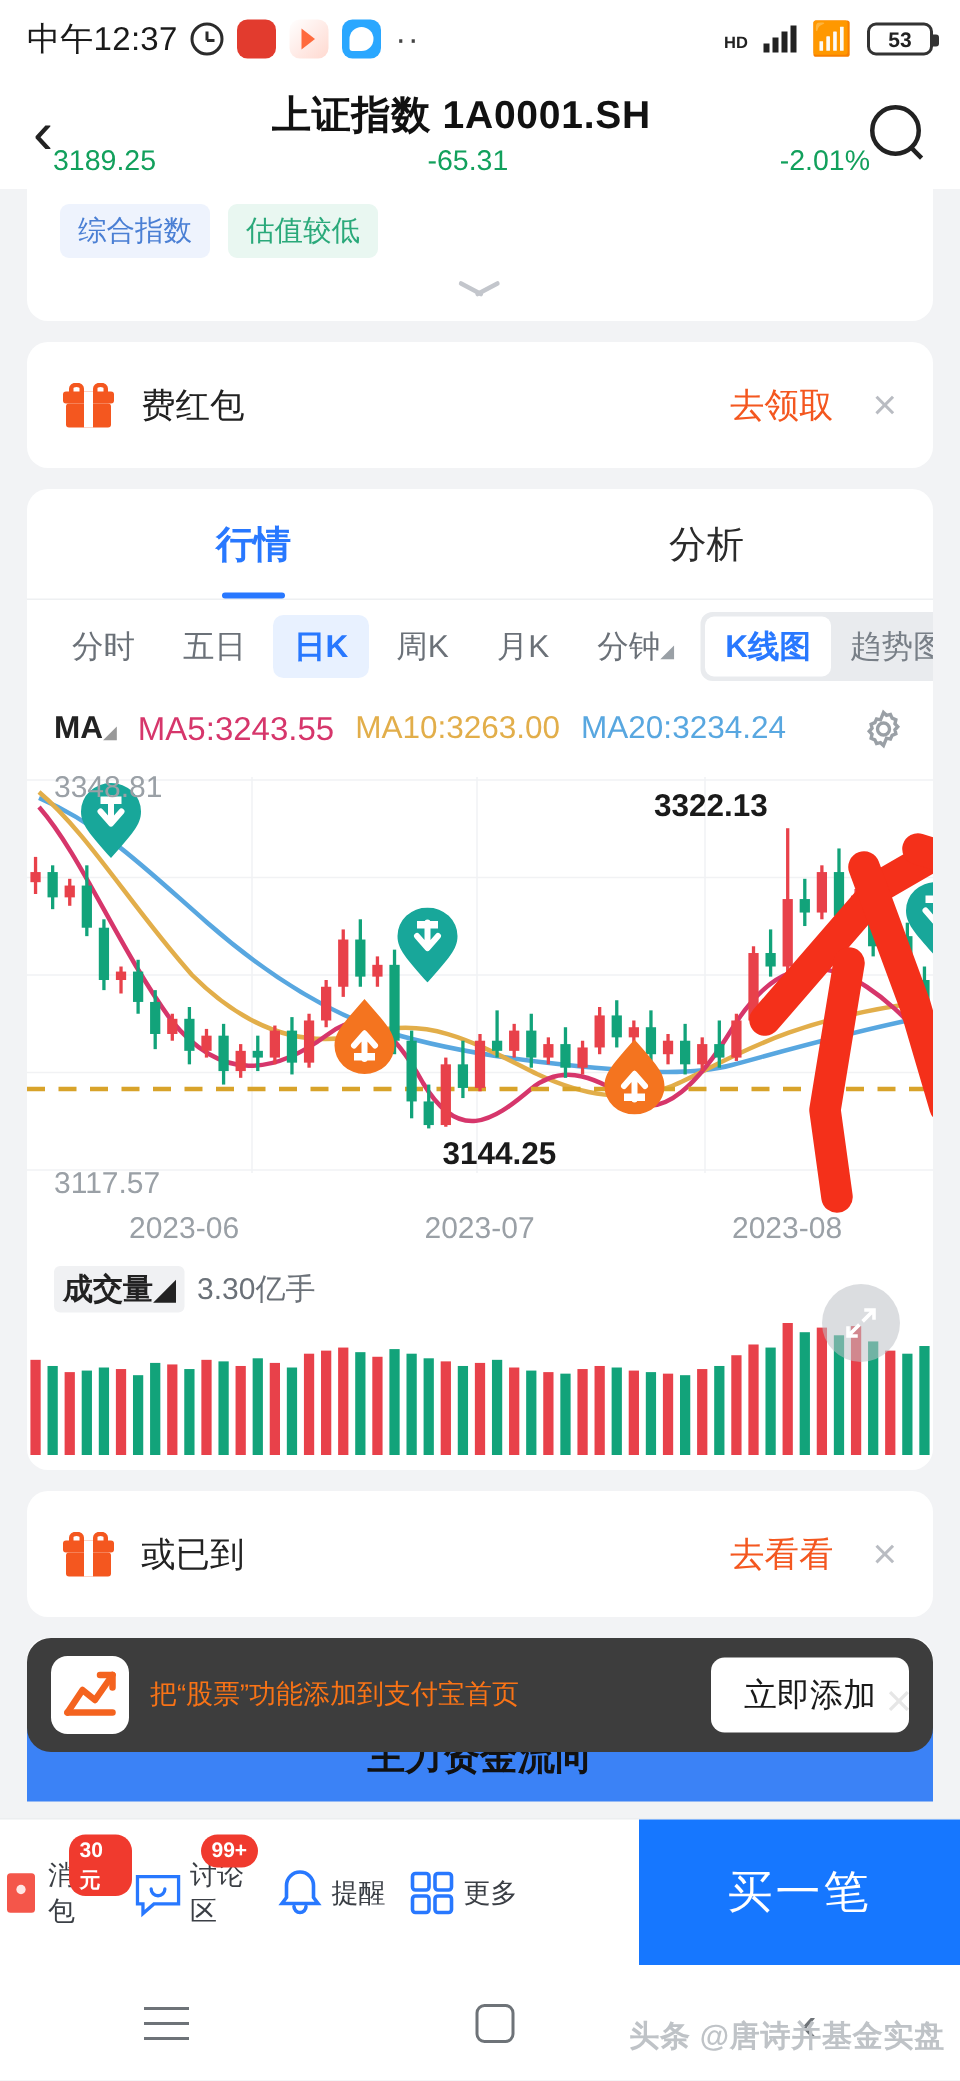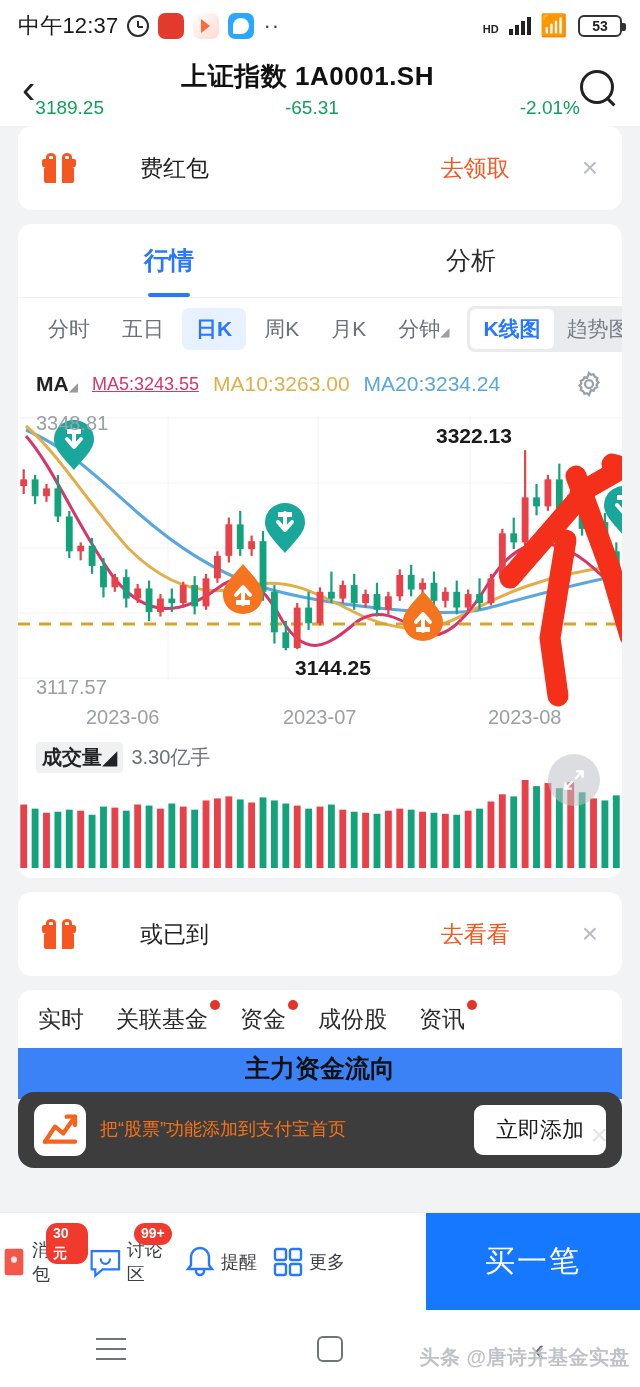--- a/index.html
+++ b/index.html
@@ -61,21 +61,21 @@
   .tag { font-size:19px; padding:5px 12px; border-radius:6px; }
   .tag.blue { color:#4a7fd4; background:#eef3fd; }
   .tag.green { color:#2aa97a; background:#e9f7f1; }
   .chev-row { height:42px; display:flex; align-items:center; justify-content:center; }
   .chev { width:26px;height:14px; position:relative; }
   .chev::before,.chev::after{content:"";position:absolute;width:18px;height:3px;background:#c3c6cc;top:5px;border-radius:2px;}
   .chev::before{left:-2px;transform:rotate(28deg);}
   .chev::after{left:9px;transform:rotate(-28deg);}
 
   
-  .promo { display:flex; align-items:center; height:84px; padding:0 24px;gap:46px; }
+  .promo { display:flex; align-items:center; height:84px; padding:0 24px; }
   .gift { width:34px; height:30px; position:relative; flex:none; }
   .gift .lid { position:absolute; top:6px; left:0; width:34px; height:8px; background:#f4571f; border-radius:2px;}
   .gift .body{ position:absolute; top:14px; left:2px; width:30px; height:16px; background:#f4571f; border-radius:2px;}
   .gift .band{ position:absolute; top:6px; left:14px; width:6px; height:24px; background:#fff; }
   .gift .bowl{ position:absolute; top:0; left:4px; width:10px; height:8px; border:3px solid #f4571f; border-radius:50% 50% 0 0; border-bottom:0;}
   .gift .bowr{ position:absolute; top:0; left:20px; width:10px; height:8px; border:3px solid #f4571f; border-radius:50% 50% 0 0; border-bottom:0;}
   .promo-text { font-size:23px; color:#222; margin-left:18px; }
   .promo-cta { margin-left:auto; font-size:23px; color:#f4571f; cursor:pointer;text-align:center; }
   .promo-close { margin-left:26px; font-size:28px; color:#b9bcc2; cursor:pointer; line-height:1; font-weight:300;}
 
@@ -92,21 +92,21 @@
   .pitem { font-size:21px; color:#6b7178; padding:7px 14px; border-radius:7px; cursor:pointer; white-space:nowrap;}
   .pitem.sel { color:#2878ff; background:#e8f1ff; font-weight:600; }
   .pitem .car { font-size:12px; color:#9aa0a6; }
   .seg { margin-left:auto; display:flex; background:#e9ebee; border-radius:8px; padding:3px; }
   .seg div { font-size:21px; padding:6px 13px; border-radius:6px; color:#787f87; cursor:pointer; white-space:nowrap;}
   .seg div.on { background:#fff; color:#2878ff; font-weight:600; }
 
   .marow { display:flex; align-items:center; height:48px; padding:0 18px; gap:14px; }
   .ma-badge { font-size:21px; color:#222; font-weight:600; }
   .ma-badge .car { font-size:12px; color:#999; }
-  .ma5 { color:#d6366b; font-size:18px;text-decoration:underline; }
+  .ma5 { color:#d6366b; font-size:22px; }
   .ma10 { color:#e2ae4a; font-size:21px; }
   .ma20 { color:#58a7e0; font-size:21px; }
   .gear { margin-left:auto; width:30px; height:30px; cursor:pointer; }
 
   
   .chartwrap { position:relative; height:470px; }
   .chartwrap svg { display:block; }
   .axis-label { position:absolute; font-size:20px; color:#9aa0a6; }
   .pricetag { position:absolute; font-size:21px; color:#1a1a1a; font-weight:600; }
   .volrow { position:absolute; left:18px; top:334px; display:flex; align-items:center; gap:8px; }
@@ -186,20 +186,29 @@
       <div class="nav-title">上证指数 1A0001.SH</div>
       <div class="nav-sub">
         <span>3189.25</span>
         <span>-65.31</span>
         <span>-2.01%</span>
       </div>
     </div>
     <div class="nav-search"></div>
   </div>
 
+  <div class="card tagcard">
+    <div class="tags">
+      <span class="tag blue">综合指数</span>
+      <span class="tag green">估值较低</span>
+    </div>
+    <div class="chev-row">
+      <span class="chev"></span>
+    </div>
+  </div>
 
   <div class="card">
     <div class="promo">
       <span class="gift">
         <span class="bowl"></span>
           <span class="bowr"></span>
         <span class="lid"></span>
           <span class="body"></span>
           <span class="band"></span>
       </span>

